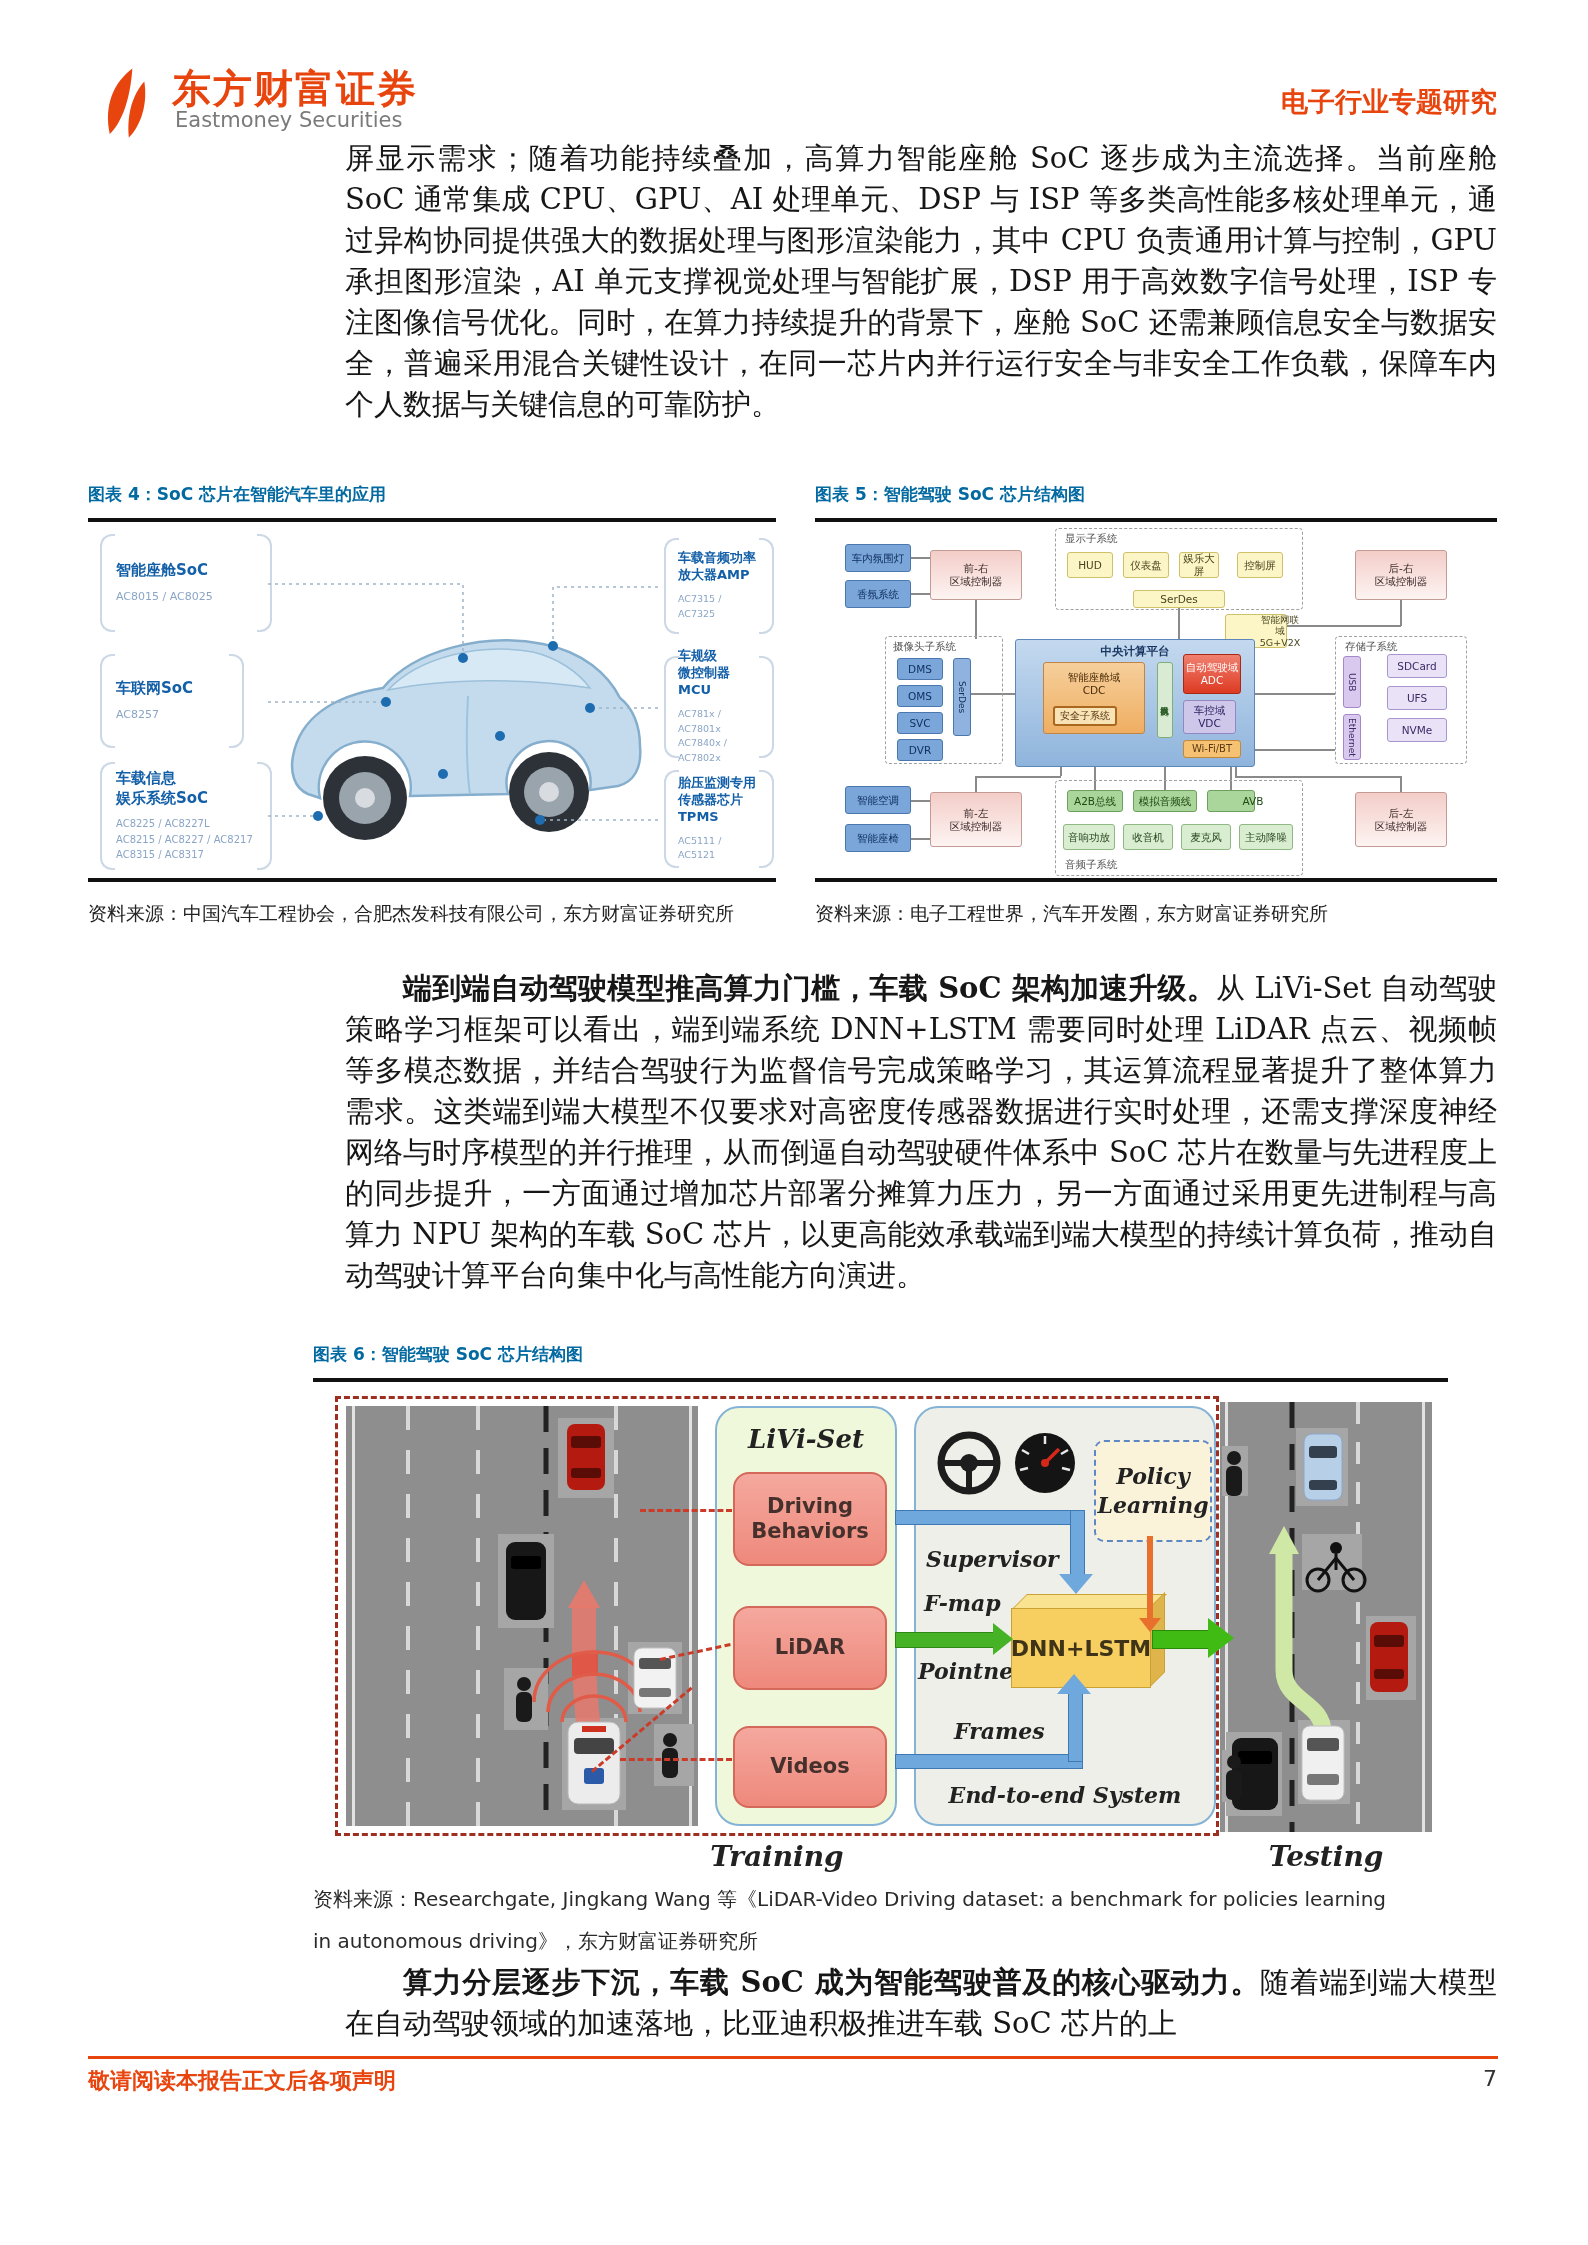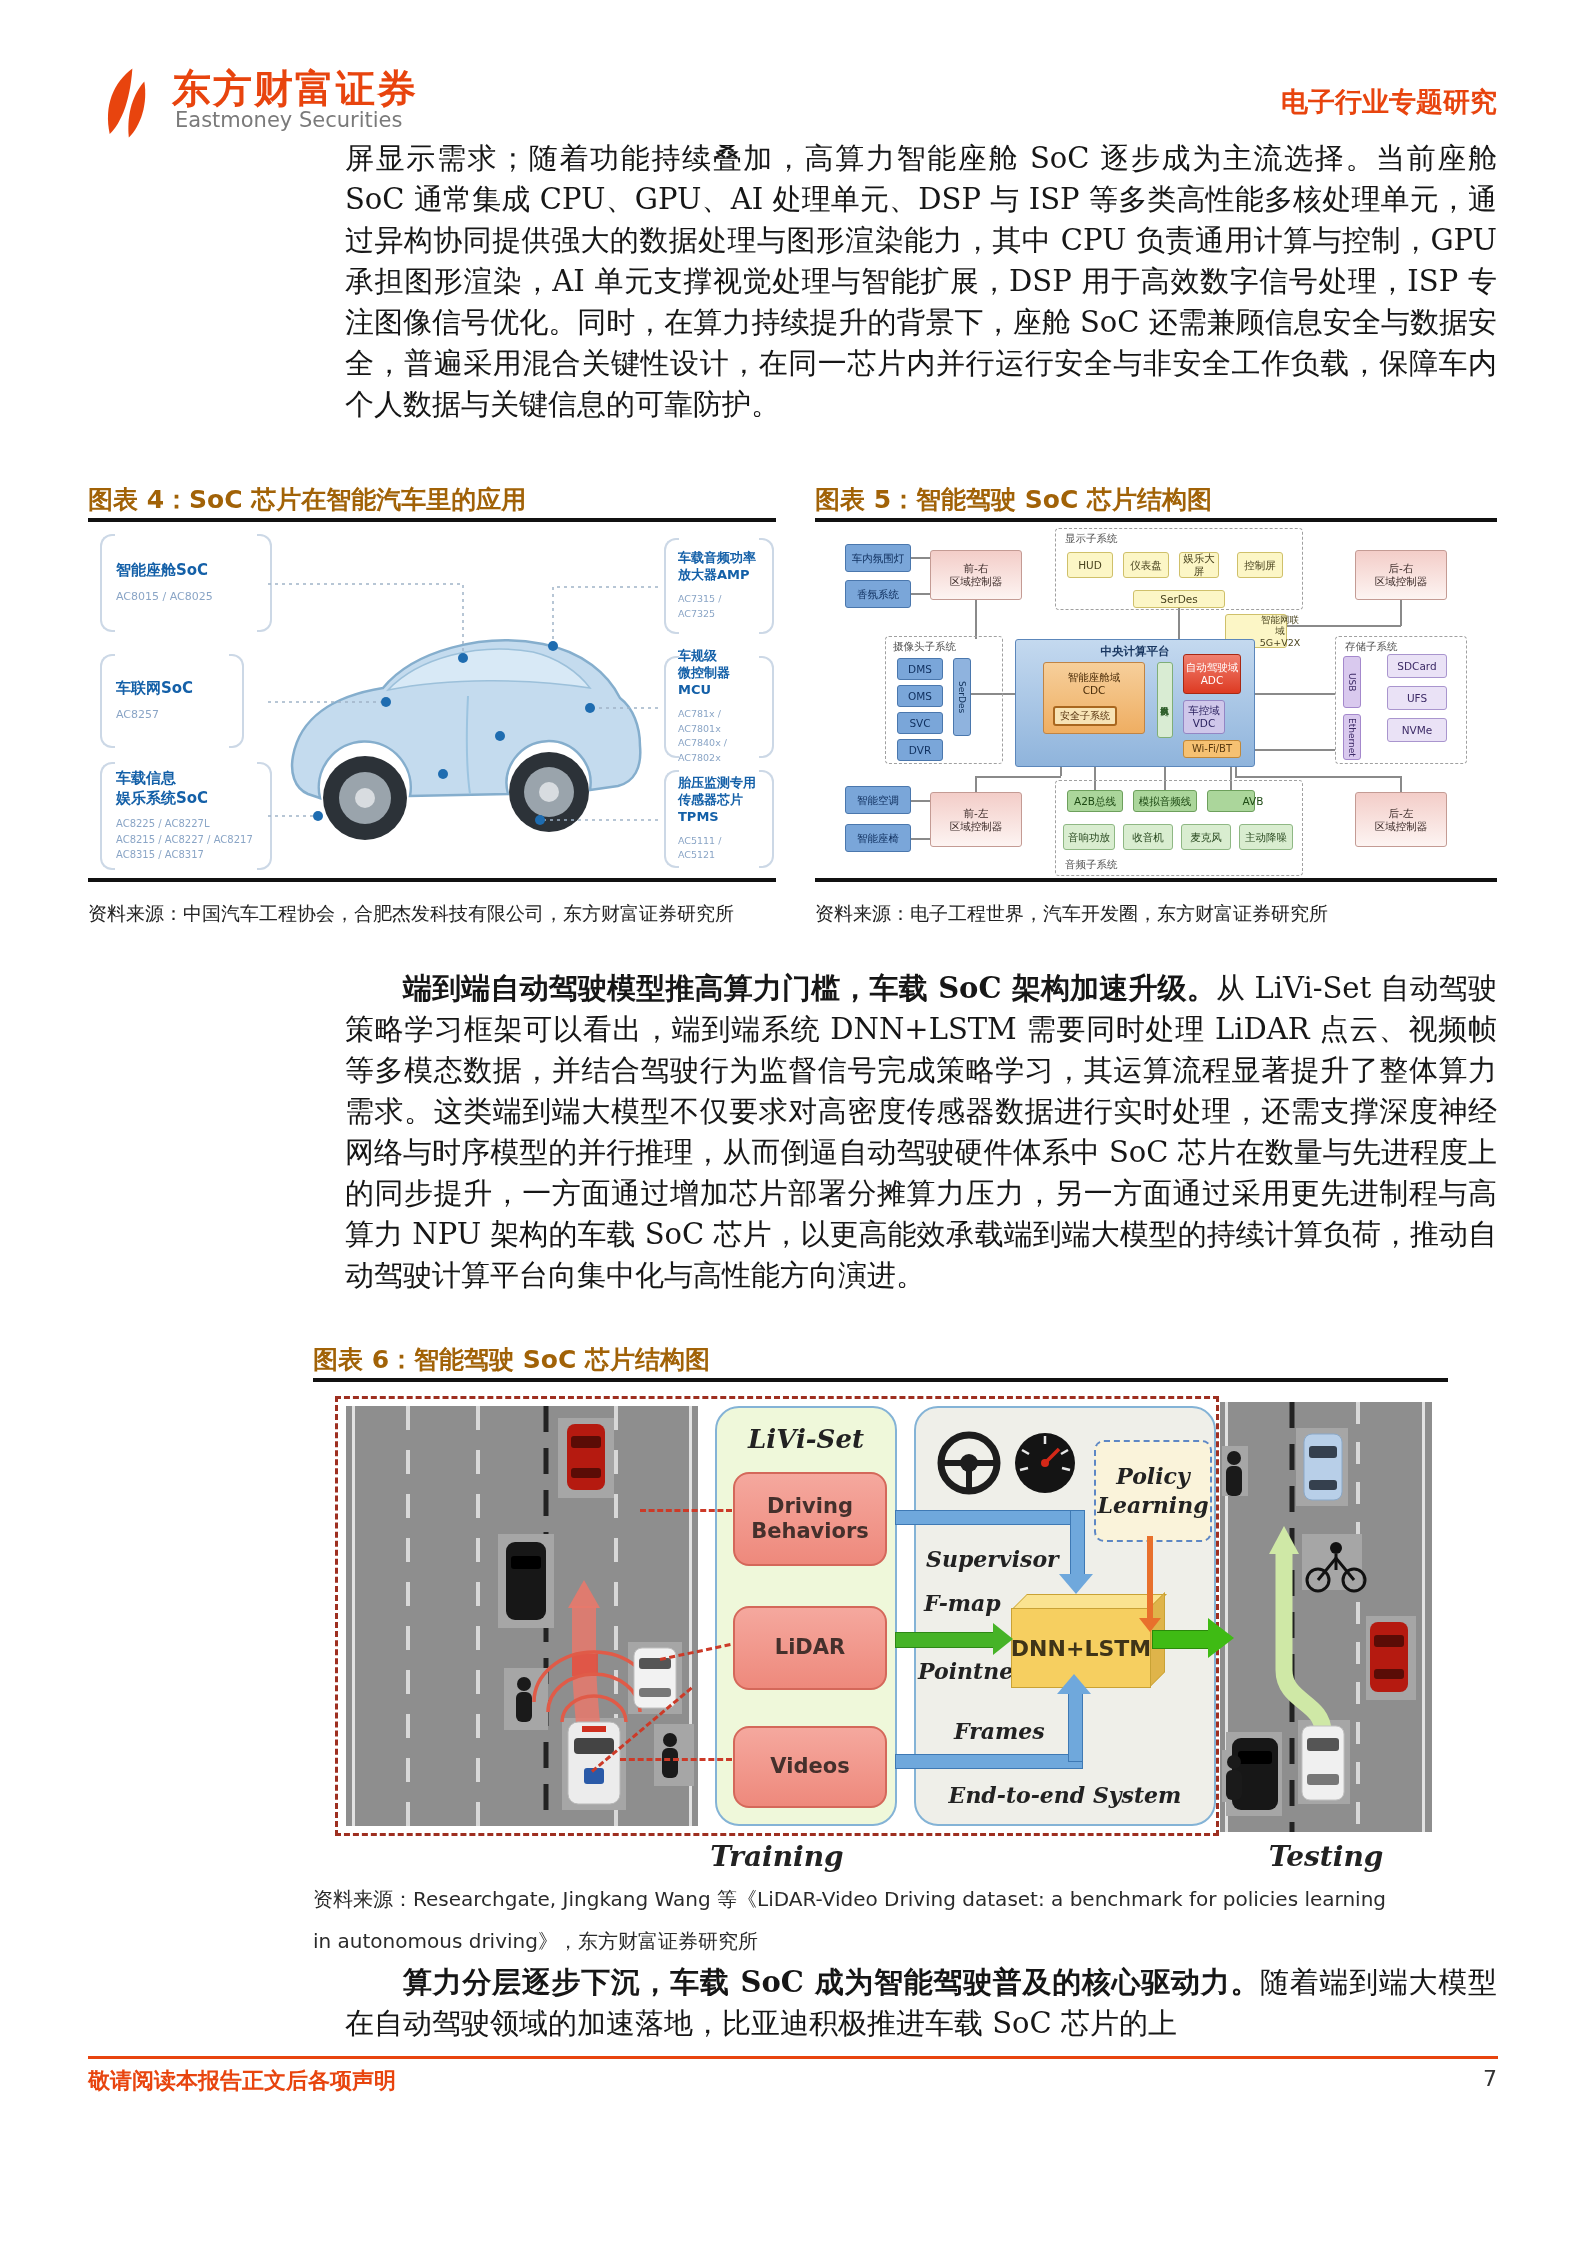--- a/index.html
+++ b/index.html
@@ -2,21 +2,21 @@
 <html><head>
 <meta charset="utf-8">
 <style>
   html,body{margin:0;padding:0;background:#fff;}
   .page{position:relative;width:1588px;height:2245px;background:#fff;overflow:hidden;
         font-family:"DejaVu Serif",serif;color:#151515;}
   .abs{position:absolute;}
   .sans{font-family:"DejaVu Sans","Liberation Sans",sans-serif;}
   .body-text{font-size:29px;line-height:41px;text-align:justify;color:#161616;margin:0;}
   .indent{text-indent:2em;}
-  .fig-title{font-family:"DejaVu Sans",sans-serif;font-size:25px;font-weight:bold;color:#a16207;}
+  .fig-title{font-family:"DejaVu Sans",sans-serif;font-size:17px;font-weight:bold;color:#0369a1;}
   .rule{background:#111;height:3.5px;}
   .src{font-size:19px;line-height:42px;color:#222;}
   
   .f4g{position:absolute;display:flex;flex-direction:column;justify-content:center;padding:0 16px;box-sizing:border-box;}
   .brk{position:absolute;top:0;bottom:0;width:13px;}
   .brk-l{left:0;border:2.5px solid #ccd8e6;border-right:none;border-radius:12px 0 0 12px;}
   .brk-r{right:0;border:2.5px solid #ccd8e6;border-left:none;border-radius:0 12px 12px 0;}
   .f4name{font-family:"DejaVu Sans",sans-serif;font-weight:bold;color:#1460a8;font-size:15px;line-height:1.3;white-space:pre-line;}
   .f4mod{font-family:"DejaVu Sans",sans-serif;color:#8aa5c6;font-size:11px;line-height:1.55;margin-top:8px;white-space:pre-line;}
   
@@ -216,21 +216,21 @@
     <div class="f5box f5-bluev" style="left:138px;top:134px;width:18px;height:78px;">SerDes</div>
 
     <div class="f5box f5-central" style="left:200px;top:115px;width:240px;height:128px;"></div>
     <div class="f5-dlab" style="left:200px;top:120px;width:240px;text-align:center;font-weight:bold;font-size:11.5px;color:#17355f;">中央计算平台</div>
     <div class="f5box f5-cdc" style="left:228px;top:138px;width:102px;height:72px;align-items:flex-start;padding-top:8px;">智能座舱域
 CDC</div>
     <div class="f5box f5-safety" style="left:238px;top:182px;width:64px;height:20px;">安全子系统</div>
     <div class="f5box f5-eth" style="left:342px;top:138px;width:16px;height:76px;">以太网交换机</div>
     <div class="f5box f5-red" style="left:368px;top:130px;width:58px;height:40px;">自动驾驶域
 ADC</div>
-    <div class="f5box f5-vdc" style="left:368px;top:176px;width:42px;height:34px;">车控域
+    <div class="f5box f5-vdc" style="left:368px;top:176px;width:53px;height:34px;">车控域
 VDC</div>
     <div class="f5box f5-wifi" style="left:368px;top:216px;width:58px;height:18px;">Wi-Fi/BT</div>
 
     <div class="f5box f5-dash" style="left:520px;top:112px;width:132px;height:128px;"></div>
     <div class="f5-dlab" style="left:530px;top:116px;">存储子系统</div>
     <div class="f5box f5-purpv" style="left:528px;top:132px;width:18px;height:52px;">USB</div>
     <div class="f5box f5-purpv" style="left:528px;top:190px;width:18px;height:46px;">Ethernet</div>
     <div class="f5box f5-purp" style="left:572px;top:130px;width:60px;height:24px;">SDCard</div>
     <div class="f5box f5-purp" style="left:572px;top:162px;width:60px;height:24px;">UFS</div>
     <div class="f5box f5-purp" style="left:572px;top:194px;width:60px;height:24px;">NVMe</div>

